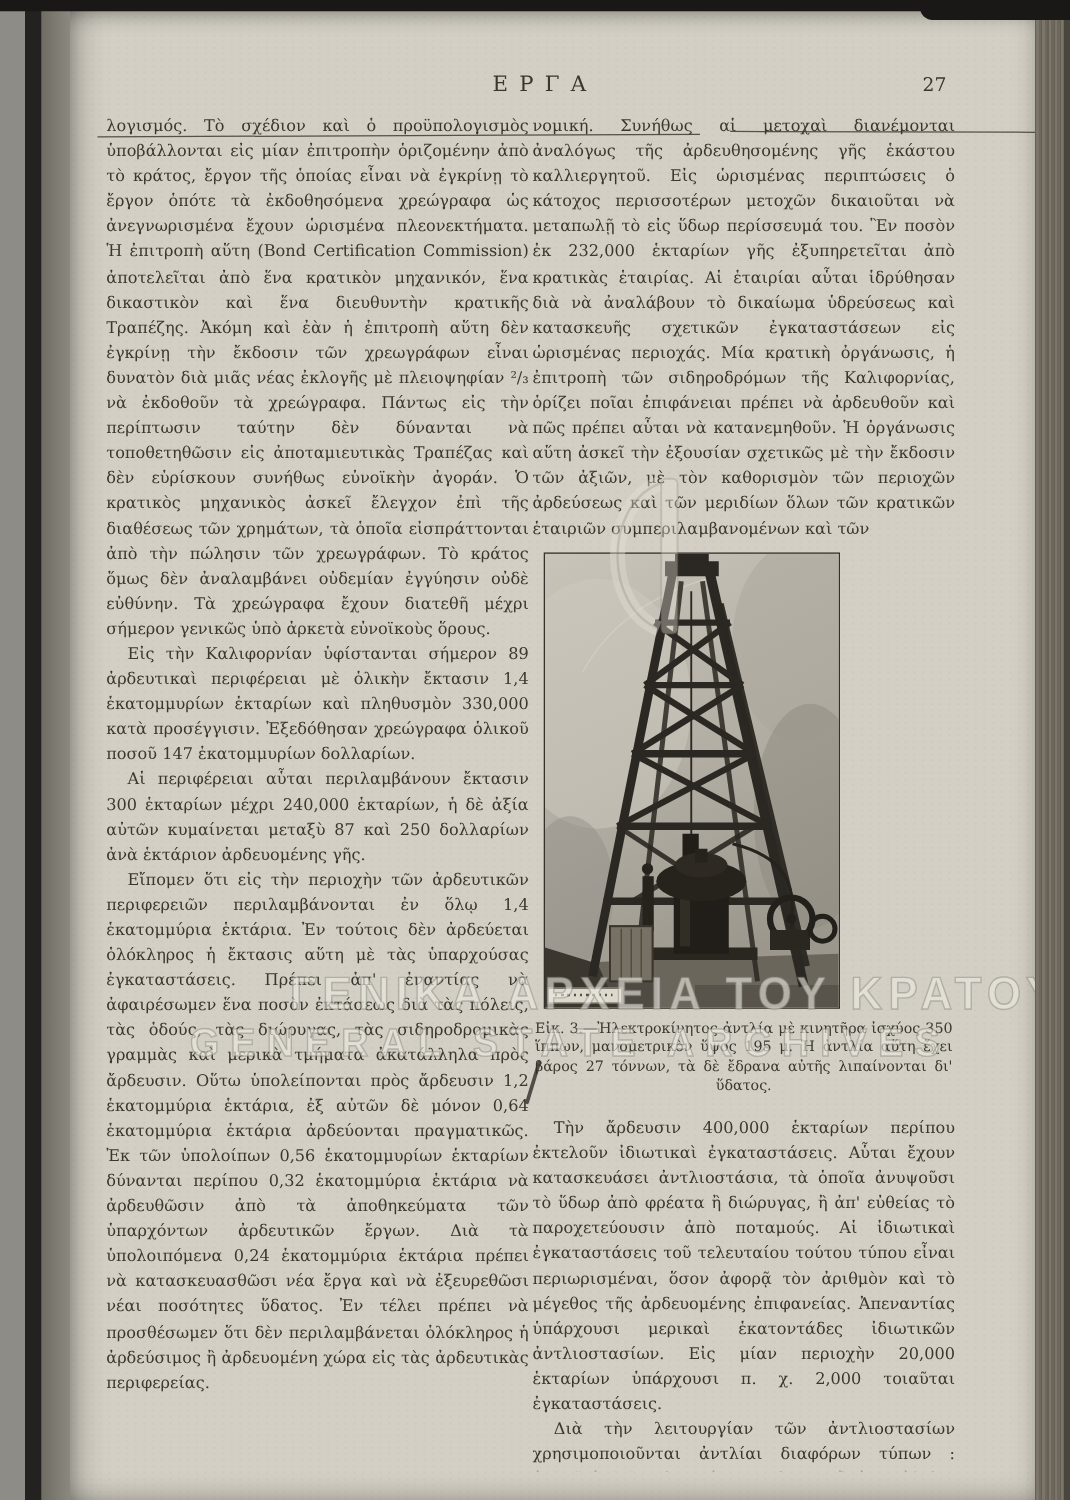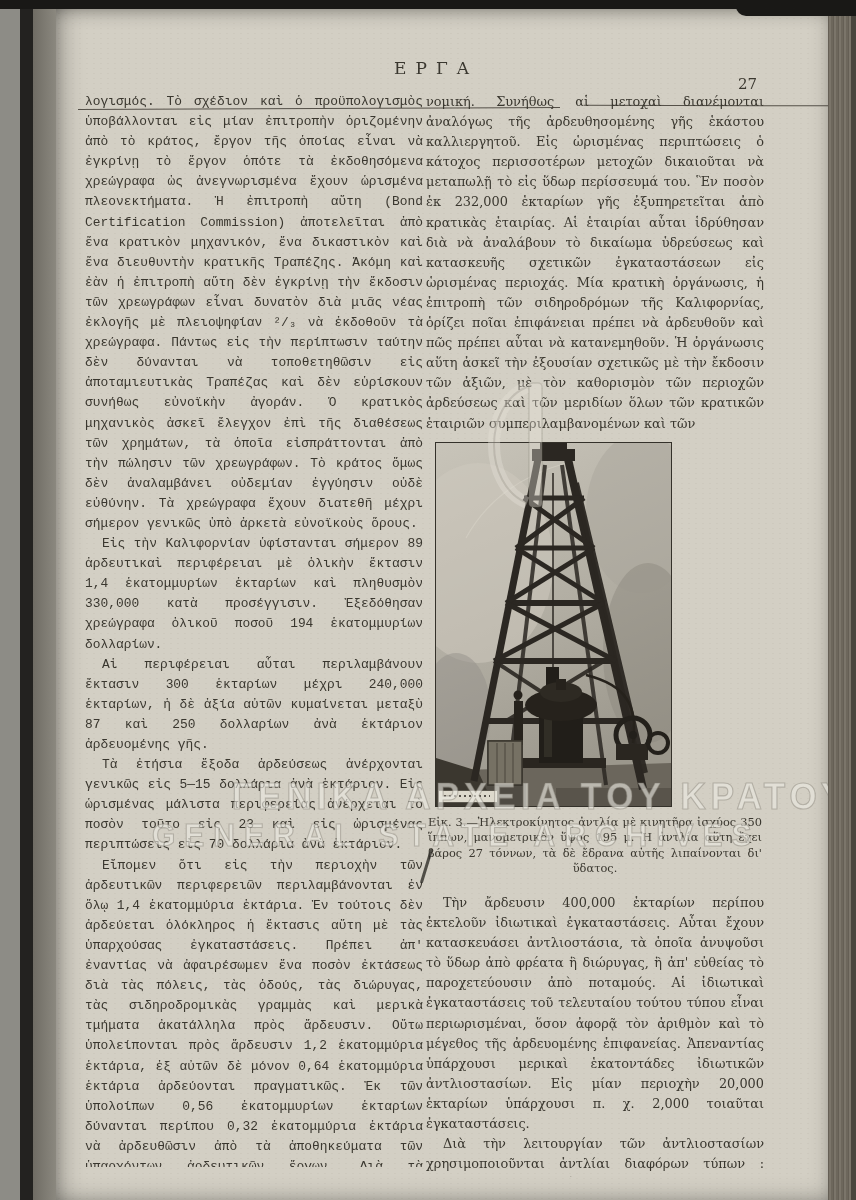--- a/index.html
+++ b/index.html
@@ -27,28 +27,28 @@
     background-image:radial-gradient(rgba(110,105,90,0.06) 1px, transparent 1px);
     background-size:7px 5px;
     box-shadow:inset 16px 0 26px -14px rgba(0,0,0,.38),
                inset 0 14px 20px -12px rgba(0,0,0,.45),
                inset -6px -10px 24px -12px rgba(0,0,0,.30);
     color:#3a372f;
   }
 
   .hdr-title{position:absolute;left:330px;top:52px;width:100px;text-align:center;
     font-size:17px;letter-spacing:9px;white-space:nowrap;}
-  .hdr-num{position:absolute;left:682px;top:53px;font-size:15px;margin-top:16px;}
+  .hdr-num{position:absolute;left:682px;top:53px;font-size:15px;}
   .rule{position:absolute;height:1px;background:rgba(62,58,50,.85);}
   .rule-a{left:22px;top:102px;width:482px;transform:rotate(-.25deg);}
   .rule-b{left:528px;top:99px;width:244px;transform:rotate(.15deg);}
 
   .col{position:absolute;top:86px;width:338px;font-size:12.9px;line-height:20.1px;
     text-align:justify;}
-  .col-left{left:29px;height:1075px;overflow:hidden;font-family:Liberation Mono, monospace;}
+  .col-left{left:29px;height:1075px;overflow:hidden;}
   .col-right{left:370px;height:1085px;overflow:hidden;}
   .col p{margin:0;}
   .ind{text-indent:17px;}
 
   
   .photo-fig{margin:8px 0 0 0;}
   .photo-frame{position:relative;width:235px;height:363px;margin-left:9px;
     border:1.5px solid #34312a;background:#b5b1a6;overflow:hidden;}
   .photo-frame svg{display:block;}
   .photo-credit{position:absolute;left:2px;bottom:3px;width:58px;height:11px;
@@ -81,23 +81,22 @@
 
   <div class="page">
 
     <div class="hdr-title">ΕΡΓΑ</div>
     <div class="hdr-num">27</div>
     <div class="rule rule-a"></div>
     <div class="rule rule-b"></div>
 
     <div class="col col-left">
       <p>λογισμός. Τὸ σχέδιον καὶ ὁ προϋπολογισμὸς ὑποβάλλονται εἰς μίαν ἐπιτροπὴν ὁριζομένην ἀπὸ τὸ κράτος, ἔργον τῆς ὁποίας εἶναι νὰ ἐγκρίνῃ τὸ ἔργον ὁπότε τὰ ἐκδοθησόμενα χρεώγραφα ὡς ἀνεγνωρισμένα ἔχουν ὡρισμένα πλεονεκτήματα. Ἡ ἐπιτροπὴ αὕτη (Bond Certification Commission) ἀποτελεῖται ἀπὸ ἕνα κρατικὸν μηχανικόν, ἕνα δικαστικὸν καὶ ἕνα διευθυντὴν κρατικῆς Τραπέζης. Ἀκόμη καὶ ἐὰν ἡ ἐπιτροπὴ αὕτη δὲν ἐγκρίνῃ τὴν ἔκδοσιν τῶν χρεωγράφων εἶναι δυνατὸν διὰ μιᾶς νέας ἐκλογῆς μὲ πλειοψηφίαν ²/₃ νὰ ἐκδοθοῦν τὰ χρεώγραφα. Πάντως εἰς τὴν περίπτωσιν ταύτην δὲν δύνανται νὰ τοποθετηθῶσιν εἰς ἀποταμιευτικὰς Τραπέζας καὶ δὲν εὑρίσκουν συνήθως εὐνοϊκὴν ἀγοράν. Ὁ κρατικὸς μηχανικὸς ἀσκεῖ ἔλεγχον ἐπὶ τῆς διαθέσεως τῶν χρημάτων, τὰ ὁποῖα εἰσπράττονται ἀπὸ τὴν πώλησιν τῶν χρεωγράφων. Τὸ κράτος ὅμως δὲν ἀναλαμβάνει οὐδεμίαν ἐγγύησιν οὐδὲ εὐθύνην. Τὰ χρεώγραφα ἔχουν διατεθῆ μέχρι σήμερον γενικῶς ὑπὸ ἀρκετὰ εὐνοϊκοὺς ὅρους.</p>
-      <p class="ind">Εἰς τὴν Καλιφορνίαν ὑφίστανται σήμερον 89 ἀρδευτικαὶ περιφέρειαι μὲ ὁλικὴν ἔκτασιν 1,4 ἑκατομμυρίων ἑκταρίων καὶ πληθυσμὸν 330,000 κατὰ προσέγγισιν. Ἐξεδόθησαν χρεώγραφα ὁλικοῦ ποσοῦ 194 ἑκατομμυρίων δολλαρίων.</p>
+      <p class="ind">Εἰς τὴν Καλιφορνίαν ὑφίστανται σήμερον 89 ἀρδευτικαὶ περιφέρειαι μὲ ὁλικὴν ἔκτασιν 1,4 ἑκατομμυρίων ἑκταρίων καὶ πληθυσμὸν 330,000 κατὰ προσέγγισιν. Ἐξεδόθησαν χρεώγραφα ὁλικοῦ ποσοῦ 147 ἑκατομμυρίων δολλαρίων.</p>
       <p class="ind">Αἱ περιφέρειαι αὗται περιλαμβάνουν ἔκτασιν 300 ἑκταρίων μέχρι 240,000 ἑκταρίων, ἡ δὲ ἀξία αὐτῶν κυμαίνεται μεταξὺ 87 καὶ 250 δολλαρίων ἀνὰ ἑκτάριον ἀρδευομένης γῆς.</p>
-      <p class="ind">Τὰ ἐτήσια ἔξοδα ἀρδεύσεως ἀνέρχονται γενικῶς εἰς 5—15 δολλάρια ἀνὰ ἑκτάριον. Εἰς ὡρισμένας μάλιστα περιφερείας ἀνέρχεται τὸ ποσὸν τοῦτο εἰς 23 καὶ εἰς ὡρισμένας περιπτώσεις εἰς 70 δολλάρια ἀνὰ ἑκτάριον.</p>
       <p class="ind">Εἴπομεν ὅτι εἰς τὴν περιοχὴν τῶν ἀρδευτικῶν περιφερειῶν περιλαμβάνονται ἐν ὅλῳ 1,4 ἑκατομμύρια ἑκτάρια. Ἐν τούτοις δὲν ἀρδεύεται ὁλόκληρος ἡ ἔκτασις αὕτη μὲ τὰς ὑπαρχούσας ἐγκαταστάσεις. Πρέπει ἀπ' ἐναντίας νὰ ἀφαιρέσωμεν ἕνα ποσὸν ἐκτάσεως διὰ τὰς πόλεις, τὰς ὁδούς, τὰς διώρυγας, τὰς σιδηροδρομικὰς γραμμὰς καὶ μερικὰ τμήματα ἀκατάλληλα πρὸς ἄρδευσιν. Οὕτω ὑπολείπονται πρὸς ἄρδευσιν 1,2 ἑκατομμύρια ἑκτάρια, ἐξ αὐτῶν δὲ μόνον 0,64 ἑκατομμύρια ἑκτάρια ἀρδεύονται πραγματικῶς. Ἐκ τῶν ὑπολοίπων 0,56 ἑκατομμυρίων ἑκταρίων δύνανται περίπου 0,32 ἑκατομμύρια ἑκτάρια νὰ ἀρδευθῶσιν ἀπὸ τὰ ἀποθηκεύματα τῶν ὑπαρχόντων ἀρδευτικῶν ἔργων. Διὰ τὰ ὑπολοιπόμενα 0,24 ἑκατομμύρια ἑκτάρια πρέπει νὰ κατασκευασθῶσι νέα ἔργα καὶ νὰ ἐξευρεθῶσι νέαι ποσότητες ὕδατος. Ἐν τέλει πρέπει νὰ προσθέσωμεν ὅτι δὲν περιλαμβάνεται ὁλόκληρος ἡ ἀρδεύσιμος ἢ ἀρδευομένη χώρα εἰς τὰς ἀρδευτικὰς περιφερείας.</p>
 
     </div>
 
     <div class="col col-right">
       <p>νομική. Συνήθως αἱ μετοχαὶ διανέμονται ἀναλόγως τῆς ἀρδευθησομένης γῆς ἑκάστου καλλιεργητοῦ. Εἰς ὡρισμένας περιπτώσεις ὁ κάτοχος περισσοτέρων μετοχῶν δικαιοῦται νὰ μεταπωλῇ τὸ εἰς ὕδωρ περίσσευμά του. Ἓν ποσὸν ἐκ 232,000 ἑκταρίων γῆς ἐξυπηρετεῖται ἀπὸ κρατικὰς ἑταιρίας. Αἱ ἑταιρίαι αὗται ἱδρύθησαν διὰ νὰ ἀναλάβουν τὸ δικαίωμα ὑδρεύσεως καὶ κατασκευῆς σχετικῶν ἐγκαταστάσεων εἰς ὡρισμένας περιοχάς. Μία κρατικὴ ὀργάνωσις, ἡ ἐπιτροπὴ τῶν σιδηροδρόμων τῆς Καλιφορνίας, ὁρίζει ποῖαι ἐπιφάνειαι πρέπει νὰ ἀρδευθοῦν καὶ πῶς πρέπει αὗται νὰ κατανεμηθοῦν. Ἡ ὀργάνωσις αὕτη ἀσκεῖ τὴν ἐξουσίαν σχετικῶς μὲ τὴν ἔκδοσιν τῶν ἀξιῶν, μὲ τὸν καθορισμὸν τῶν περιοχῶν ἀρδεύσεως καὶ τῶν μεριδίων ὅλων τῶν κρατικῶν ἑταιριῶν συμπεριλαμβανομένων καὶ τῶν</p>
 
       <figure class="photo-fig">
         <div class="photo-frame">
           <svg width="235" height="363" viewBox="0 0 235 363">

